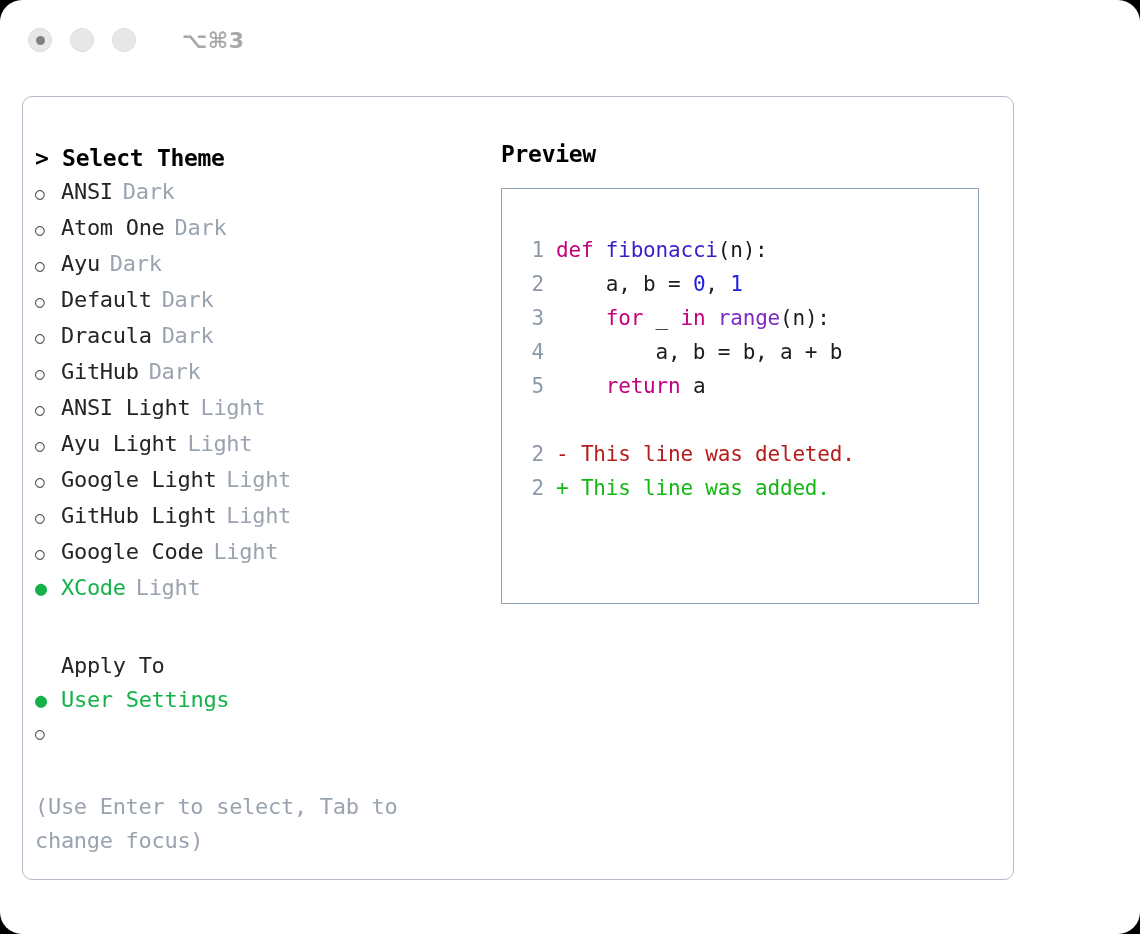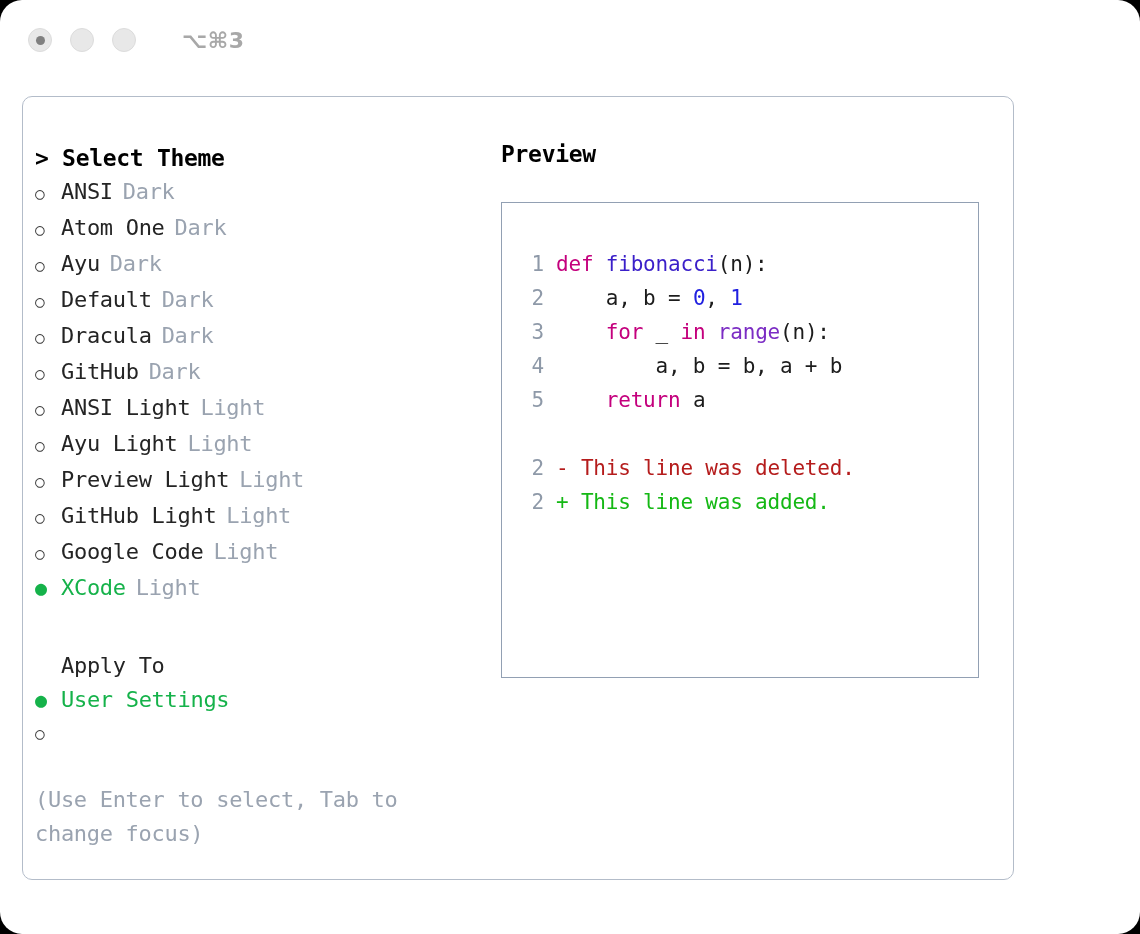--- a/index.html
+++ b/index.html
@@ -139,40 +139,41 @@
 
   .spacer-lg { height: 44px; }
   .spacer-md { height: 32px; }
 
   .hint {
     color: #9aa3b0;
     font-size: 22px;
     line-height: 34px;
     width: 400px;
     letter-spacing: -0.3px;
+    margin-top: 7px;
   }
 
   
   .right-col {
     position: absolute;
     left: 478px;
     top: 40px;
     width: 500px;
   }
   .preview-title {
     font-size: 23px;
     font-weight: 700;
     color: #000000;
     line-height: 34px;
     letter-spacing: -0.3px;
   }
   .preview-box {
-    margin-top: 31px;
+    margin-top: 17px;
     width: 478px;
-    height: 476px;
+    height: 416px;
     border: 1.5px solid #92a0b3;
     box-sizing: border-box;
     background: #ffffff;
     padding: 44px 0 12px 20px;
   }
 
   .code-line {
     font-size: 21px;
     line-height: 34px;
     white-space: pre;
@@ -222,21 +223,21 @@
 
         <div id="theme-list">
             <div class="opt-row"><span class="bullet">○</span><span class="opt-label">ANSI</span><span class="opt-tag">Dark</span></div>
             <div class="opt-row"><span class="bullet">○</span><span class="opt-label">Atom One</span><span class="opt-tag">Dark</span></div>
             <div class="opt-row"><span class="bullet">○</span><span class="opt-label">Ayu</span><span class="opt-tag">Dark</span></div>
             <div class="opt-row"><span class="bullet">○</span><span class="opt-label">Default</span><span class="opt-tag">Dark</span></div>
             <div class="opt-row"><span class="bullet">○</span><span class="opt-label">Dracula</span><span class="opt-tag">Dark</span></div>
             <div class="opt-row"><span class="bullet">○</span><span class="opt-label">GitHub</span><span class="opt-tag">Dark</span></div>
             <div class="opt-row"><span class="bullet">○</span><span class="opt-label">ANSI Light</span><span class="opt-tag">Light</span></div>
             <div class="opt-row"><span class="bullet">○</span><span class="opt-label">Ayu Light</span><span class="opt-tag">Light</span></div>
-            <div class="opt-row"><span class="bullet">○</span><span class="opt-label">Preview Light</span><span class="opt-tag">Light</span></div>
+            <div class="opt-row"><span class="bullet">○</span><span class="opt-label">Google Light</span><span class="opt-tag">Light</span></div>
             <div class="opt-row"><span class="bullet">○</span><span class="opt-label">GitHub Light</span><span class="opt-tag">Light</span></div>
             <div class="opt-row"><span class="bullet">○</span><span class="opt-label">Google Code</span><span class="opt-tag">Light</span></div>
             <div class="opt-row"><span class="bullet sel">●</span><span class="opt-label sel">XCode</span><span class="opt-tag">Light</span></div>
           </div>
 
         <div class="spacer-lg"></div>
 
         <div class="applyto-head">Apply To</div>
 
         <div id="apply-list">

